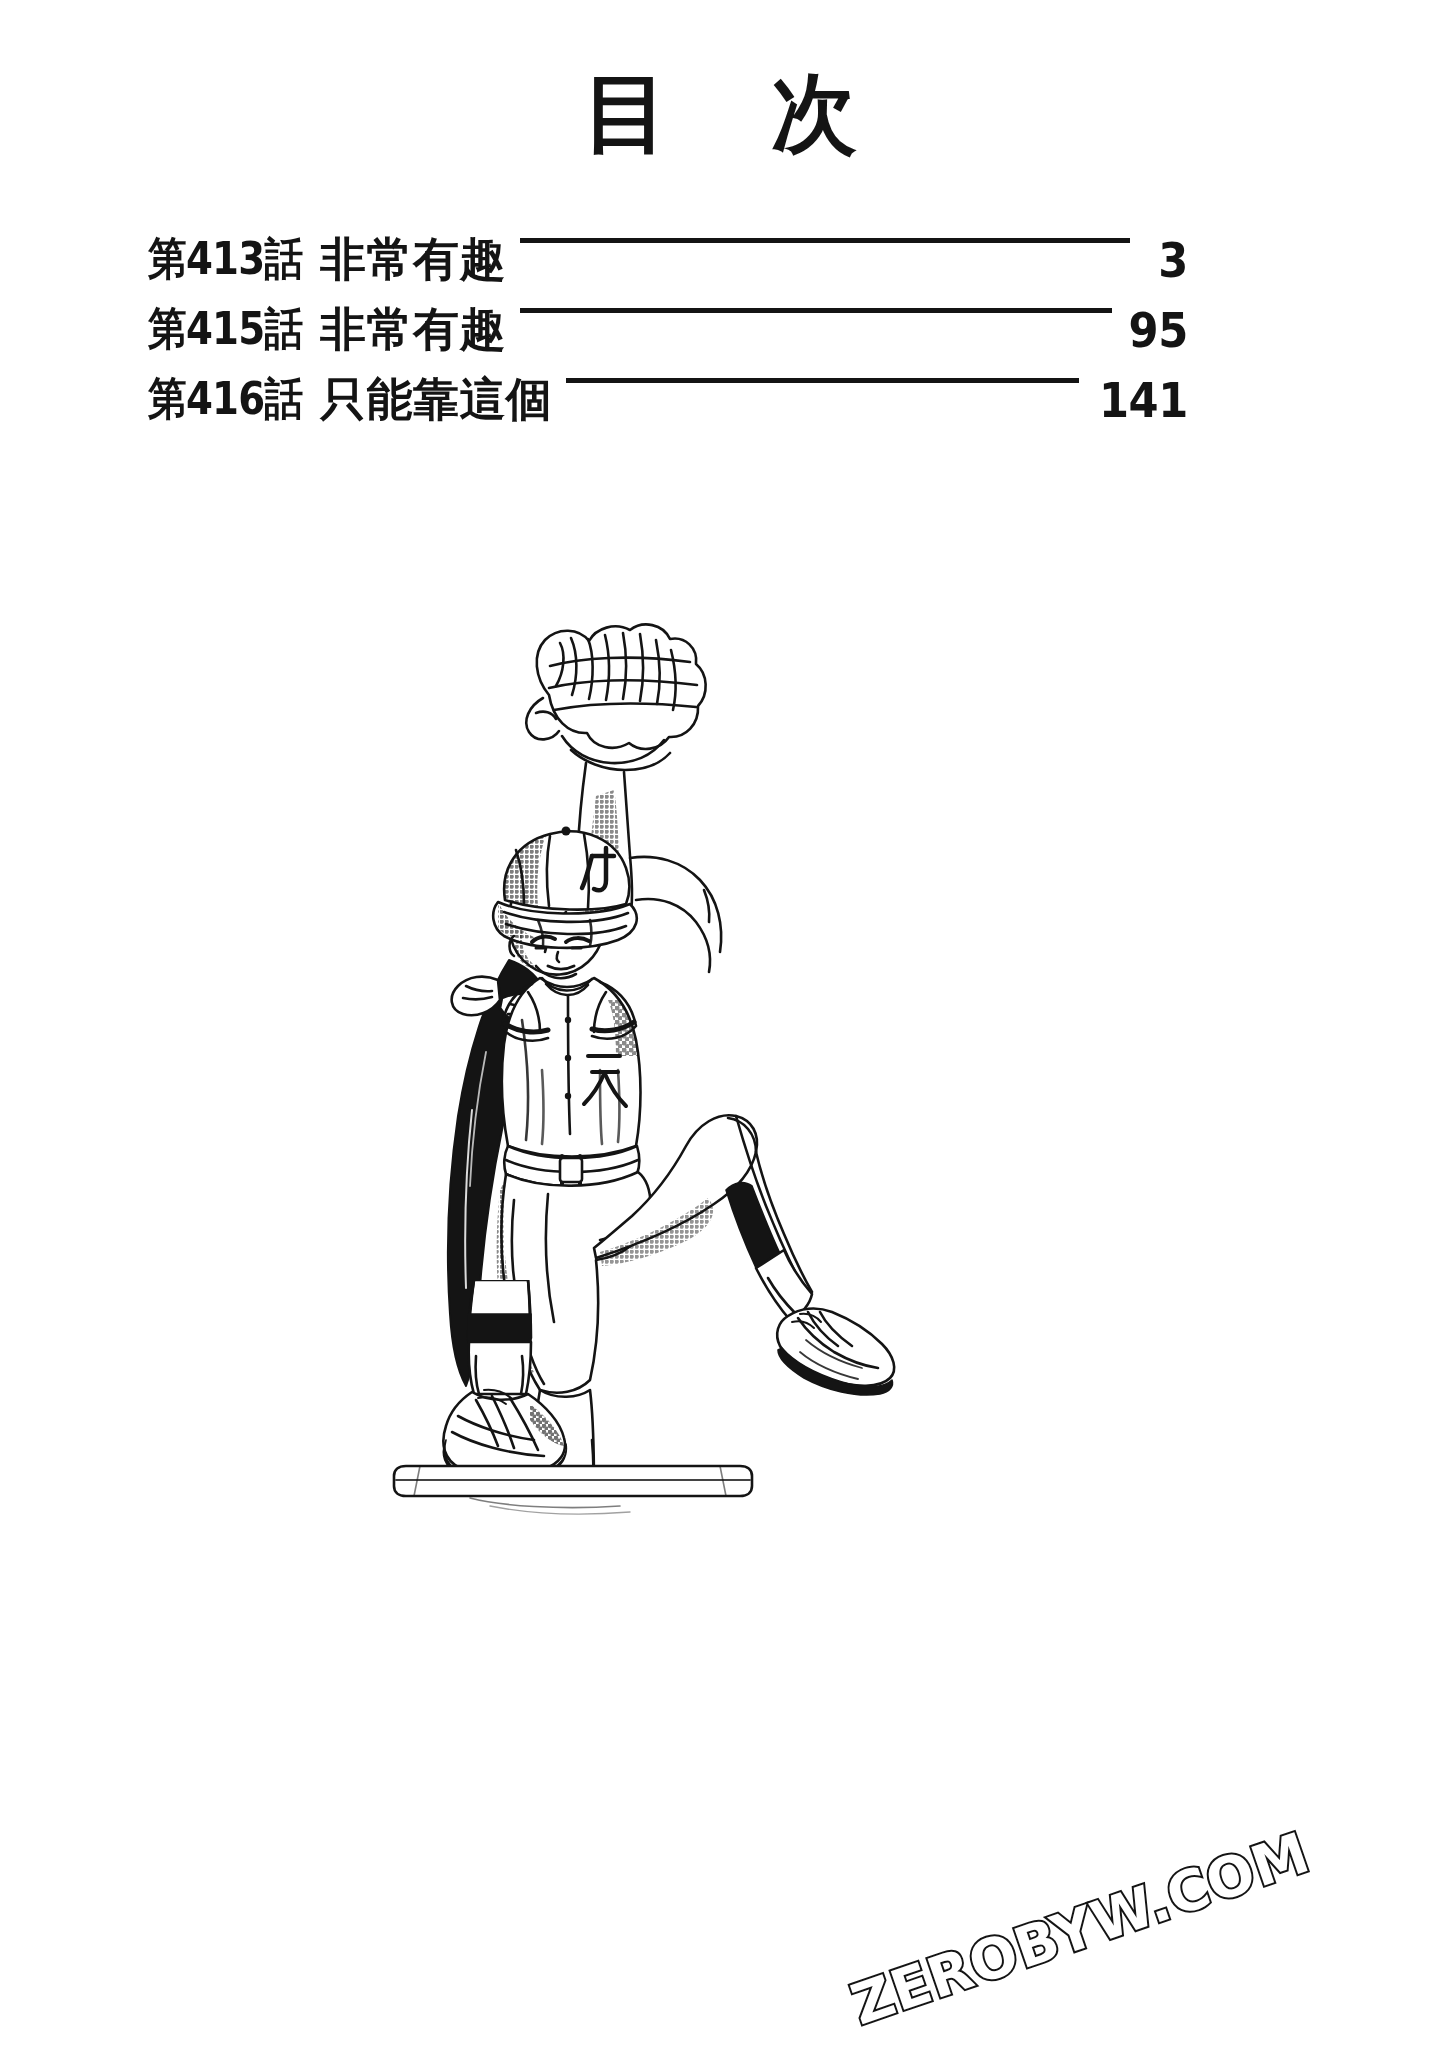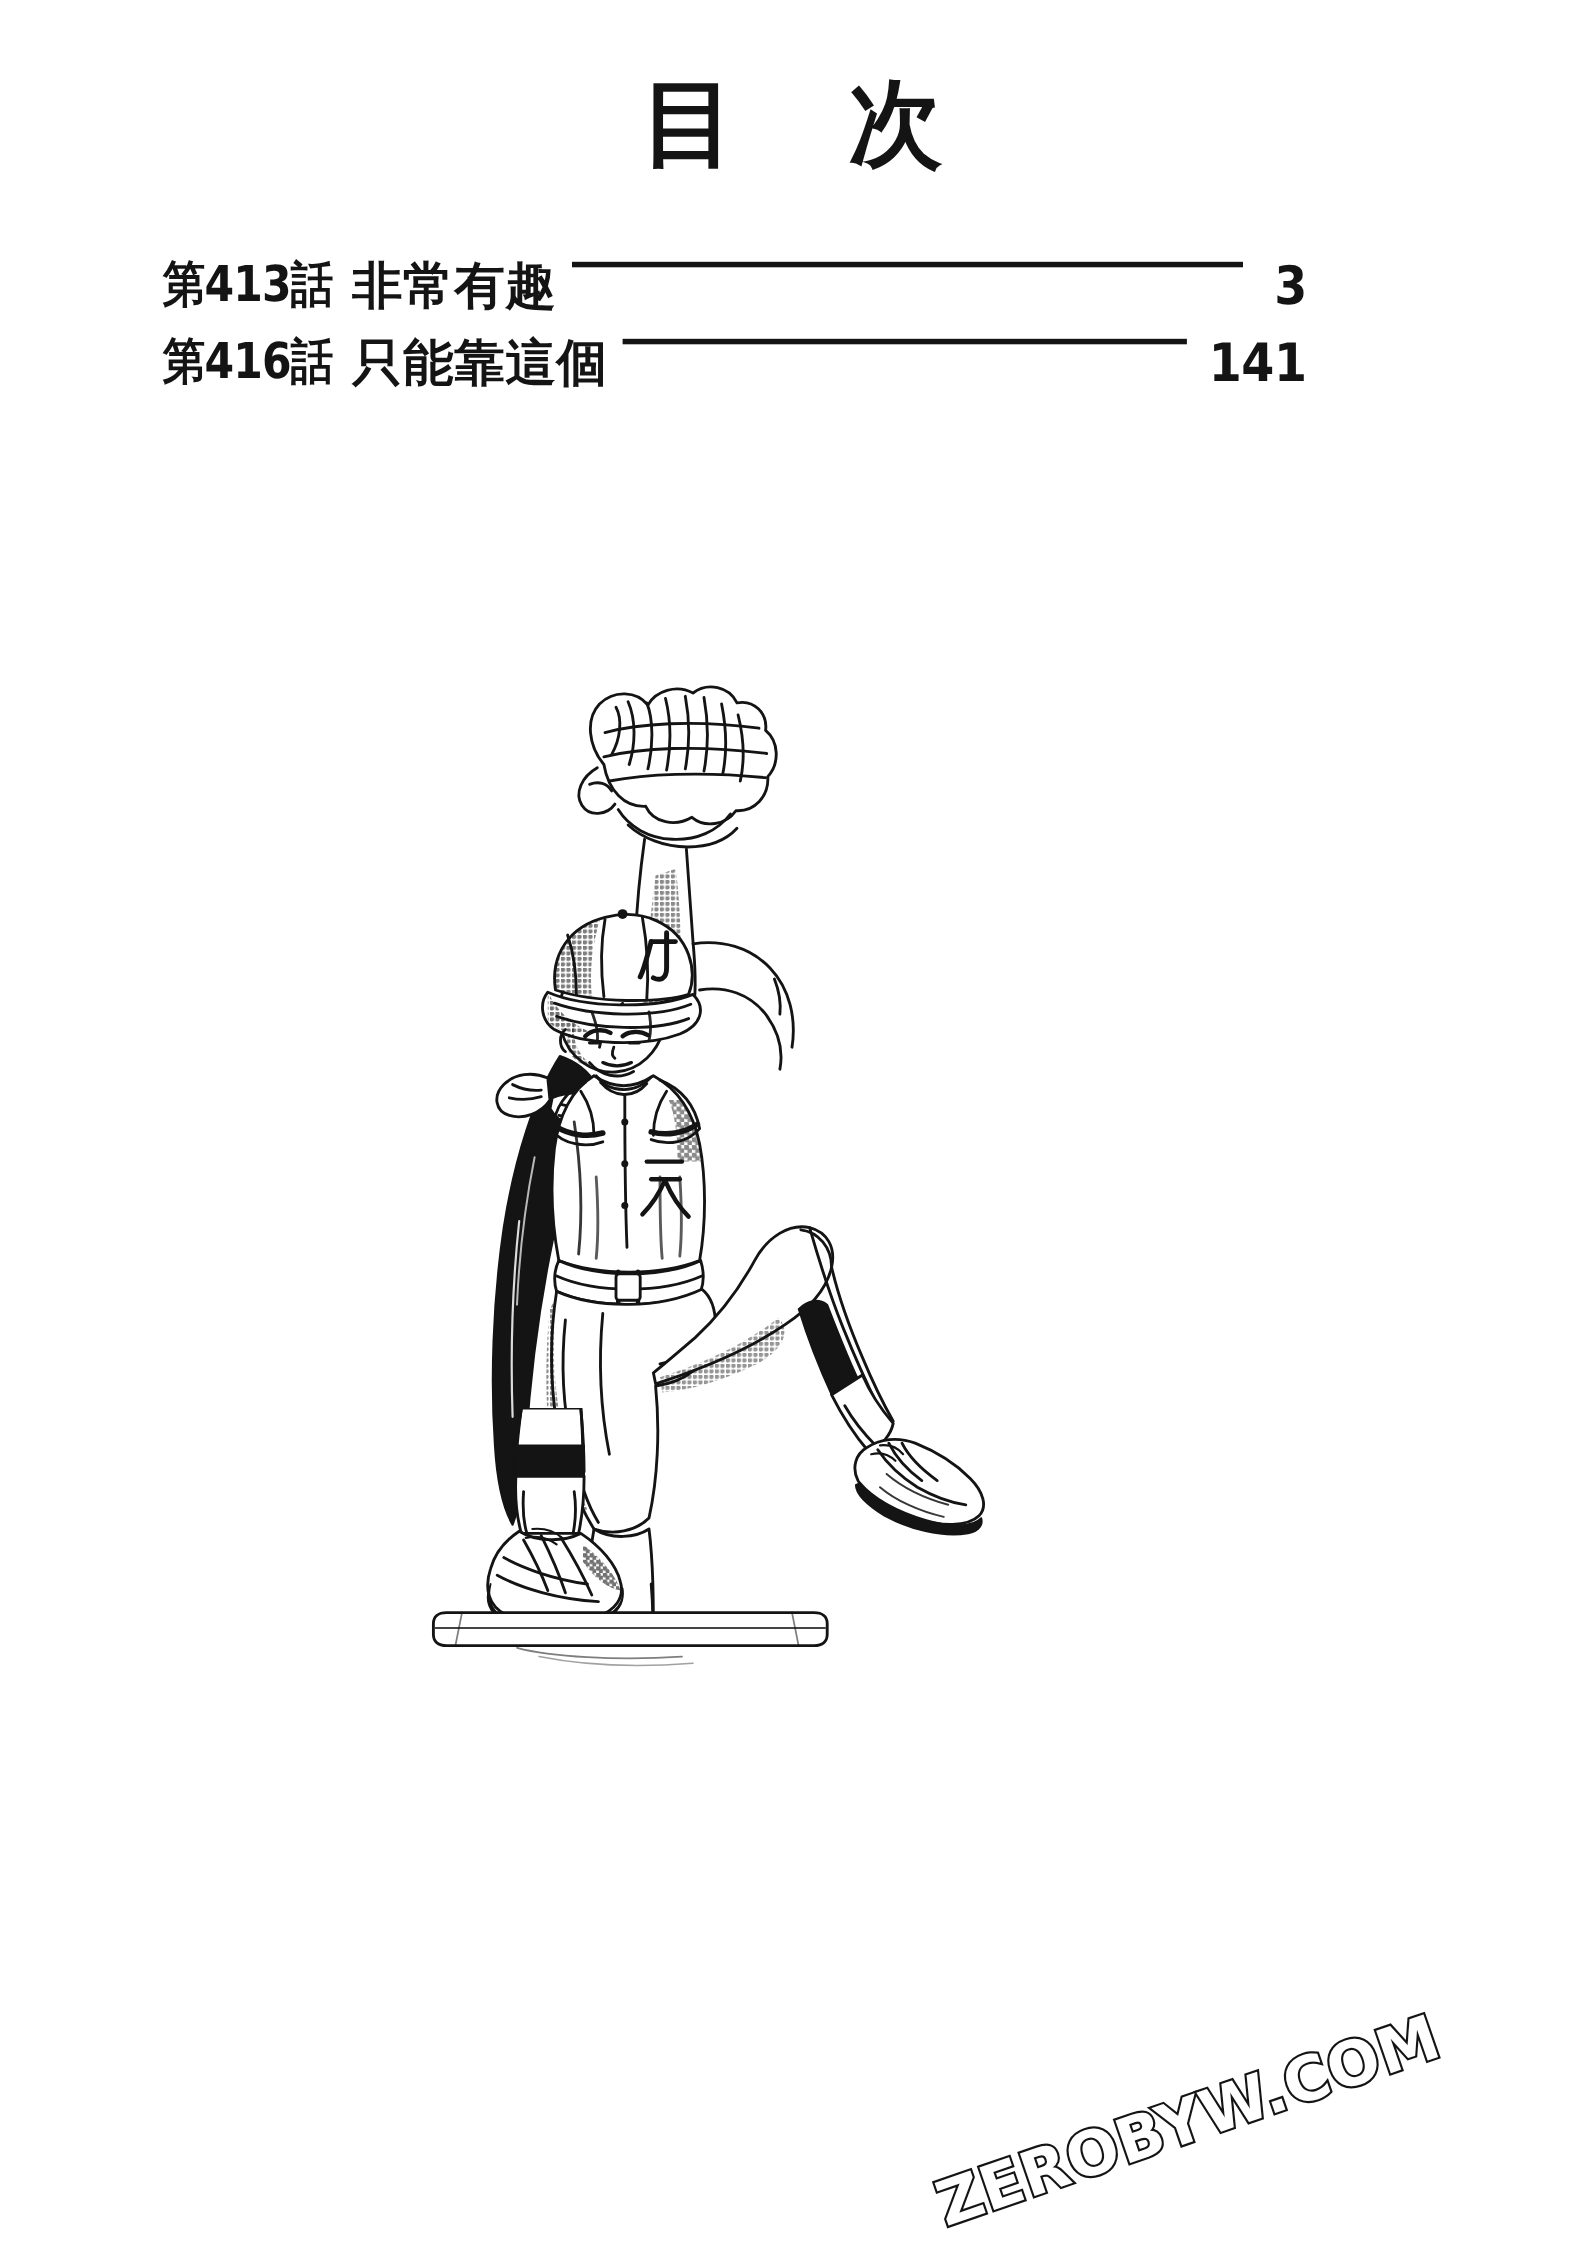--- a/index.html
+++ b/index.html
@@ -131,20 +131,26 @@
 <div class="toc">
 
   <div class="toc-row">
     <span class="toc-chapter">第413話</span>
     <span class="toc-title">非常有趣</span>
     <span class="toc-leader"></span>
     <span class="toc-page">3</span>
   </div>
 
 
+  <div class="toc-row">
+    <span class="toc-chapter">第415話</span>
+    <span class="toc-title">非常有趣</span>
+    <span class="toc-leader"></span>
+    <span class="toc-page">95</span>
+  </div>
 
   <div class="toc-row">
     <span class="toc-chapter">第416話</span>
     <span class="toc-title">只能靠這個</span>
     <span class="toc-leader"></span>
     <span class="toc-page">141</span>
   </div>
 
 </div>
 

